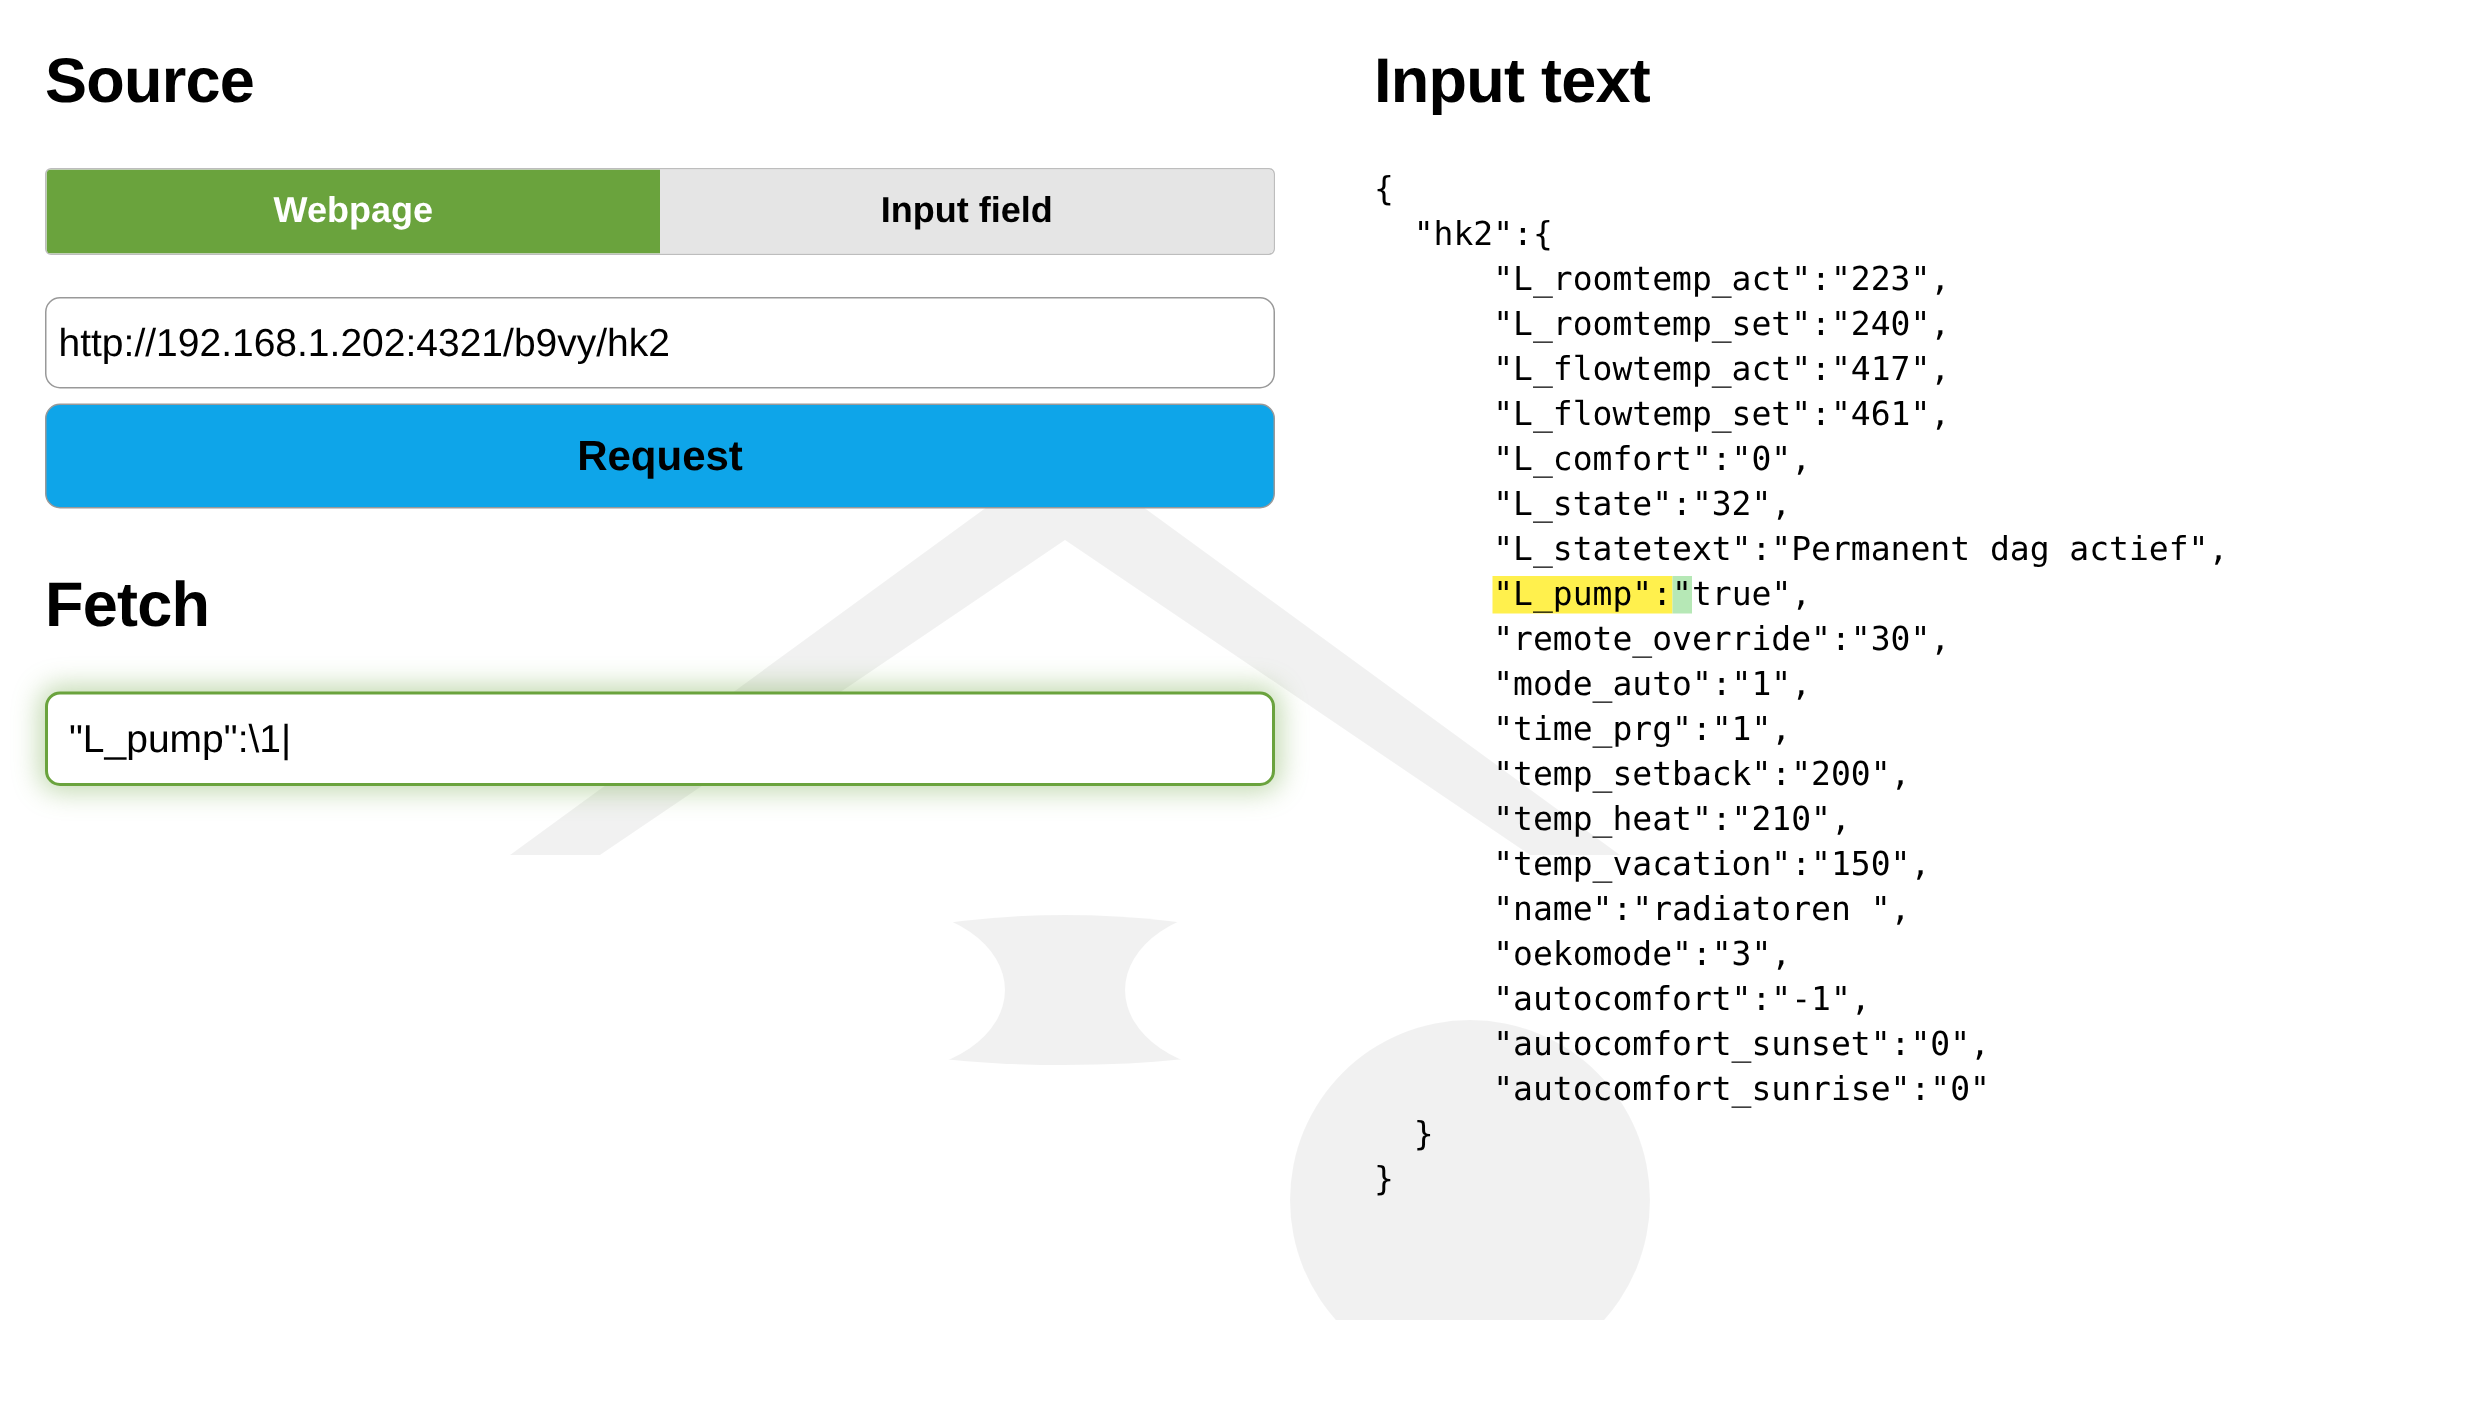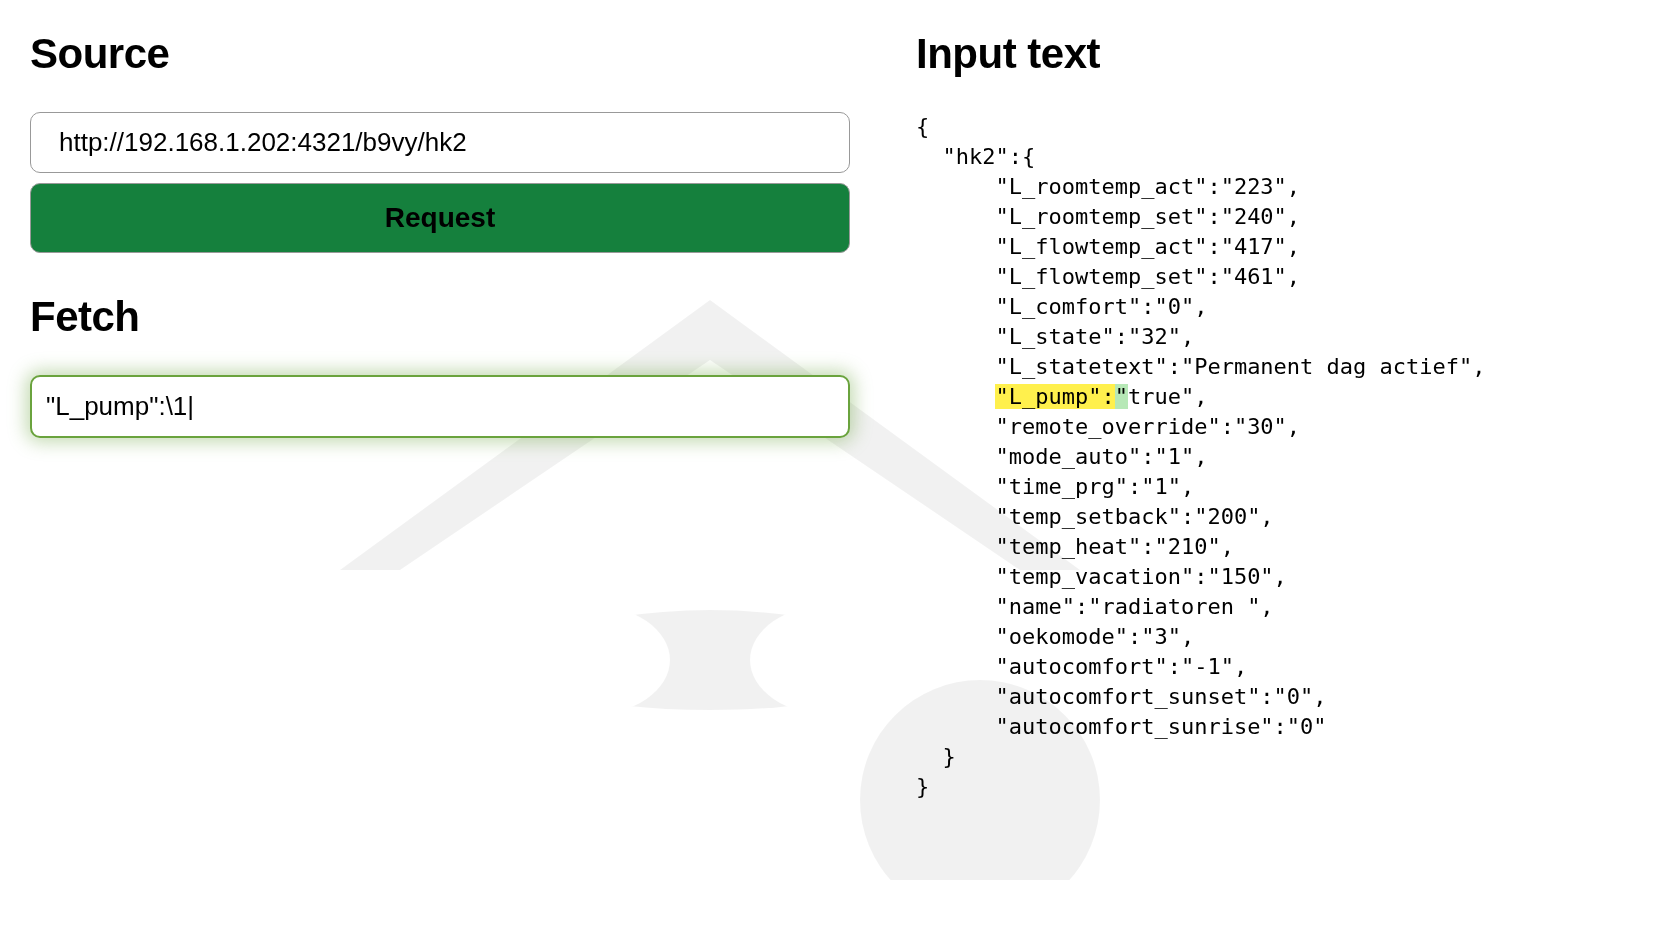--- a/index.html
+++ b/index.html
@@ -73,35 +73,35 @@
       color: #000;
     }
     .label {
       font-size: 26px;
       color: #000;
       margin-bottom: 12px;
     }
     .text-input {
       width: 100%;
       font-size: 26px;
-      padding: 14px 28px;
+      padding: 14px 8px;
       border: 1px solid #999;
       border-radius: 10px;
       background: #fff;
       color: #000;
       margin-bottom: 10px;
     }
     .request-btn {
       width: 100%;
       font-size: 28px;
       font-weight: 700;
       padding: 18px 0;
       border: 1px solid #999;
       border-radius: 10px;
-      background: #15803d;
+      background: #0ea5e9;
       color: #000;
       cursor: pointer;
     }
     .cr-row {
       font-size: 26px;
       color: #000;
       margin-bottom: 14px;
     }
     .cr-link {
       color: #1a6fd6;
@@ -155,20 +155,24 @@
   <path d="M260 360 Q450 300 640 360 Q640 430 450 430 Q260 430 260 360 Z" fill="#000"></path>
   <ellipse cx="330" cy="380" rx="80" ry="55" fill="#fff"></ellipse>
   <ellipse cx="570" cy="380" rx="80" ry="55" fill="#fff"></ellipse>
   <circle cx="720" cy="520" r="120" fill="#000"></circle>
 </svg>
 
 <div class="content">
   <div class="left-col">
     <h1>Source</h1>
 
+    <div class="tab-row">
+      <div class="tab active">Webpage</div>
+      <div class="tab inactive">Input field</div>
+    </div>
 
 
     <input type="text" class="text-input" value="http://192.168.1.202:4321/b9vy/hk2" style="">
 
     <button class="request-btn">Request</button>
 
     <h1 class="result-head">Fetch</h1>
 
 
     <div class="regex-wrap">

